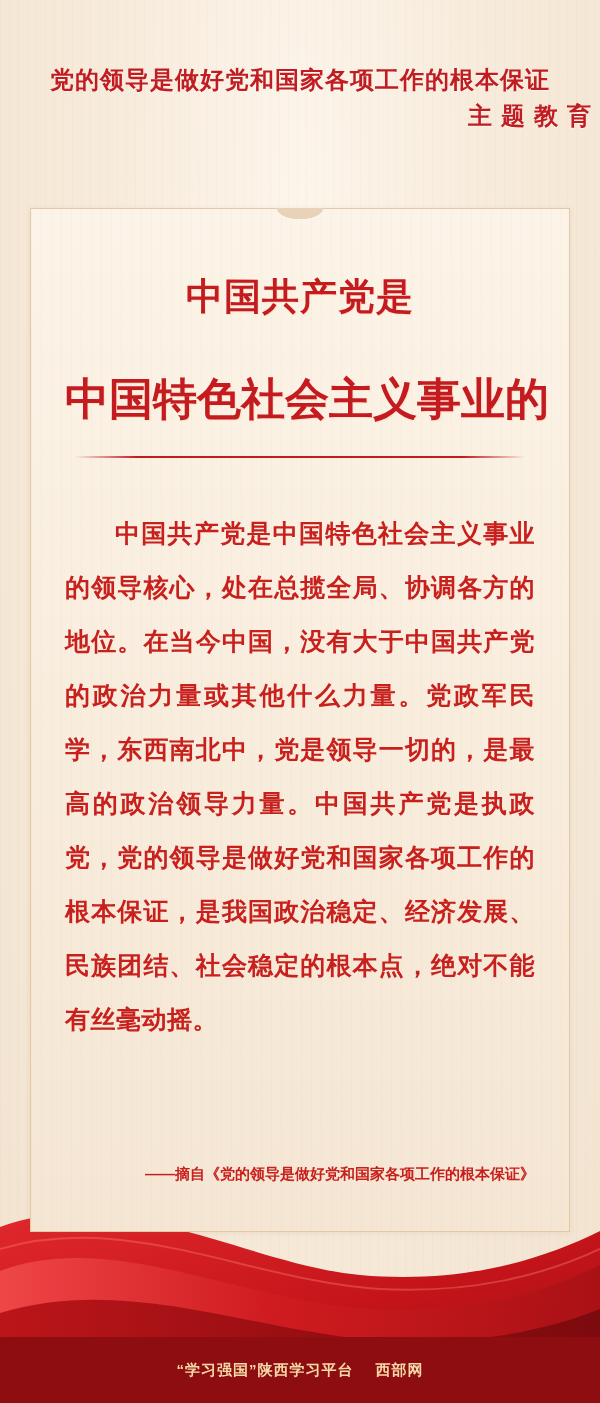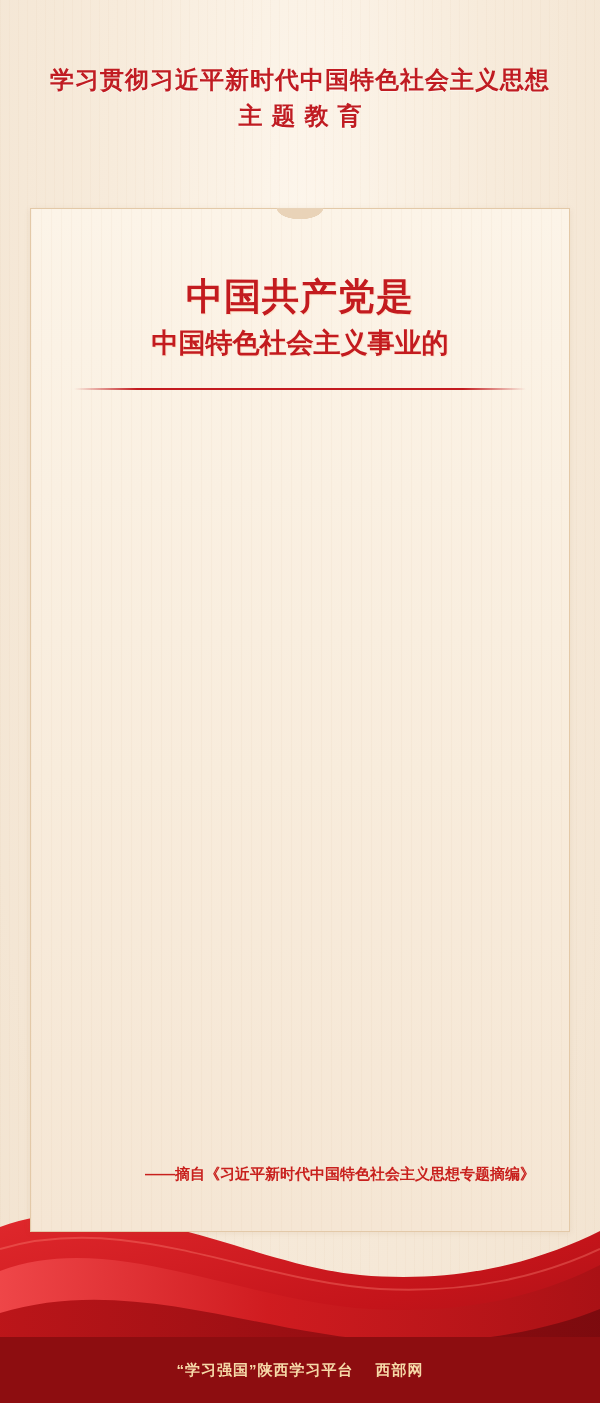--- a/index.html
+++ b/index.html
@@ -42,20 +42,21 @@
     color: #c01c22;
     font-weight: bold;
     font-size: 24px;
     letter-spacing: 1px;
     line-height: 1.52;
     text-shadow: 0 1px 0 rgba(255,255,255,0.5);
   }
   .top-head .line2 {
     letter-spacing: 9px;
     padding-left: 9px;
+    text-align: right;
   }
 
   
   .card {
     position: absolute;
     left: 30px;
     top: 208px;
     width: 540px;
     height: 1024px;
     background: linear-gradient(180deg, #fcf4e8 0%, #f8ecdc 55%, #f5e6d4 100%);
@@ -100,22 +101,23 @@
     font-size: 37px;
     line-height: 1.42;
     letter-spacing: 1px;
     text-shadow: 1px 1px 0 rgba(255,220,190,0.65);
   }
   .title .t-line {
     display: block;
     white-space: nowrap;
   }
   .title .t-line.wide {
-    font-size: 27px;
+    font-size: 44px;
     letter-spacing: 0px;
+    margin-top: 44px;
   }
   .title-rule {
     margin: 26px auto 0;
     width: 452px;
     height: 2px;
     background: linear-gradient(90deg, rgba(195,27,31,0) 0%, #c31b1f 14%, #c31b1f 86%, rgba(195,27,31,0) 100%);
   }
 
   
   .body-text {
@@ -178,40 +180,41 @@
     letter-spacing: 1px;
     z-index: 6;
   }
 </style>
 </head>
 <body>
 
 <div class="poster">
 
   <div class="top-head">
-    <div class="line line1">学习贯彻习近平新时代中国特色社会主义思想</div>
+    <div class="line line1">党的领导是做好党和国家各项工作的根本保证</div>
     <div class="line line2">主题教育</div>
   </div>
 
   <div class="card">
     <div class="card-notch"></div>
     <div class="card-inner">
 
       <div class="title">
         <span class="t-line">中国共产党是</span>
         <span class="t-line wide">中国特色社会主义事业的</span>
       </div>
 
       <div class="title-rule"></div>
 
+      <p class="body-text">中国共产党是中国特色社会主义事业的领导核心，处在总揽全局、协调各方的地位。在当今中国，没有大于中国共产党的政治力量或其他什么力量。党政军民学，东西南北中，党是领导一切的，是最高的政治领导力量。中国共产党是执政党，党的领导是做好党和国家各项工作的根本保证，是我国政治稳定、经济发展、民族团结、社会稳定的根本点，绝对不能有丝毫动摇。</p>
 
     </div>
 
     <div class="source">
-      <div>——摘自《习近平新时代中国特色社会主义思想专题摘编》</div>
+      <div>——摘自《党的领导是做好党和国家各项工作的根本保证》</div>
     </div>
   </div>
 
   <div class="wave-wrap">
     <svg width="600" height="250" viewBox="0 0 600 250" preserveAspectRatio="none">
       <defs>
         <linearGradient id="g1" x1="0" y1="0" x2="1" y2="1">
           <stop offset="0%" stop-color="#e0282c"></stop>
           <stop offset="55%" stop-color="#c4141a"></stop>
           <stop offset="100%" stop-color="#9c0f13"></stop>

